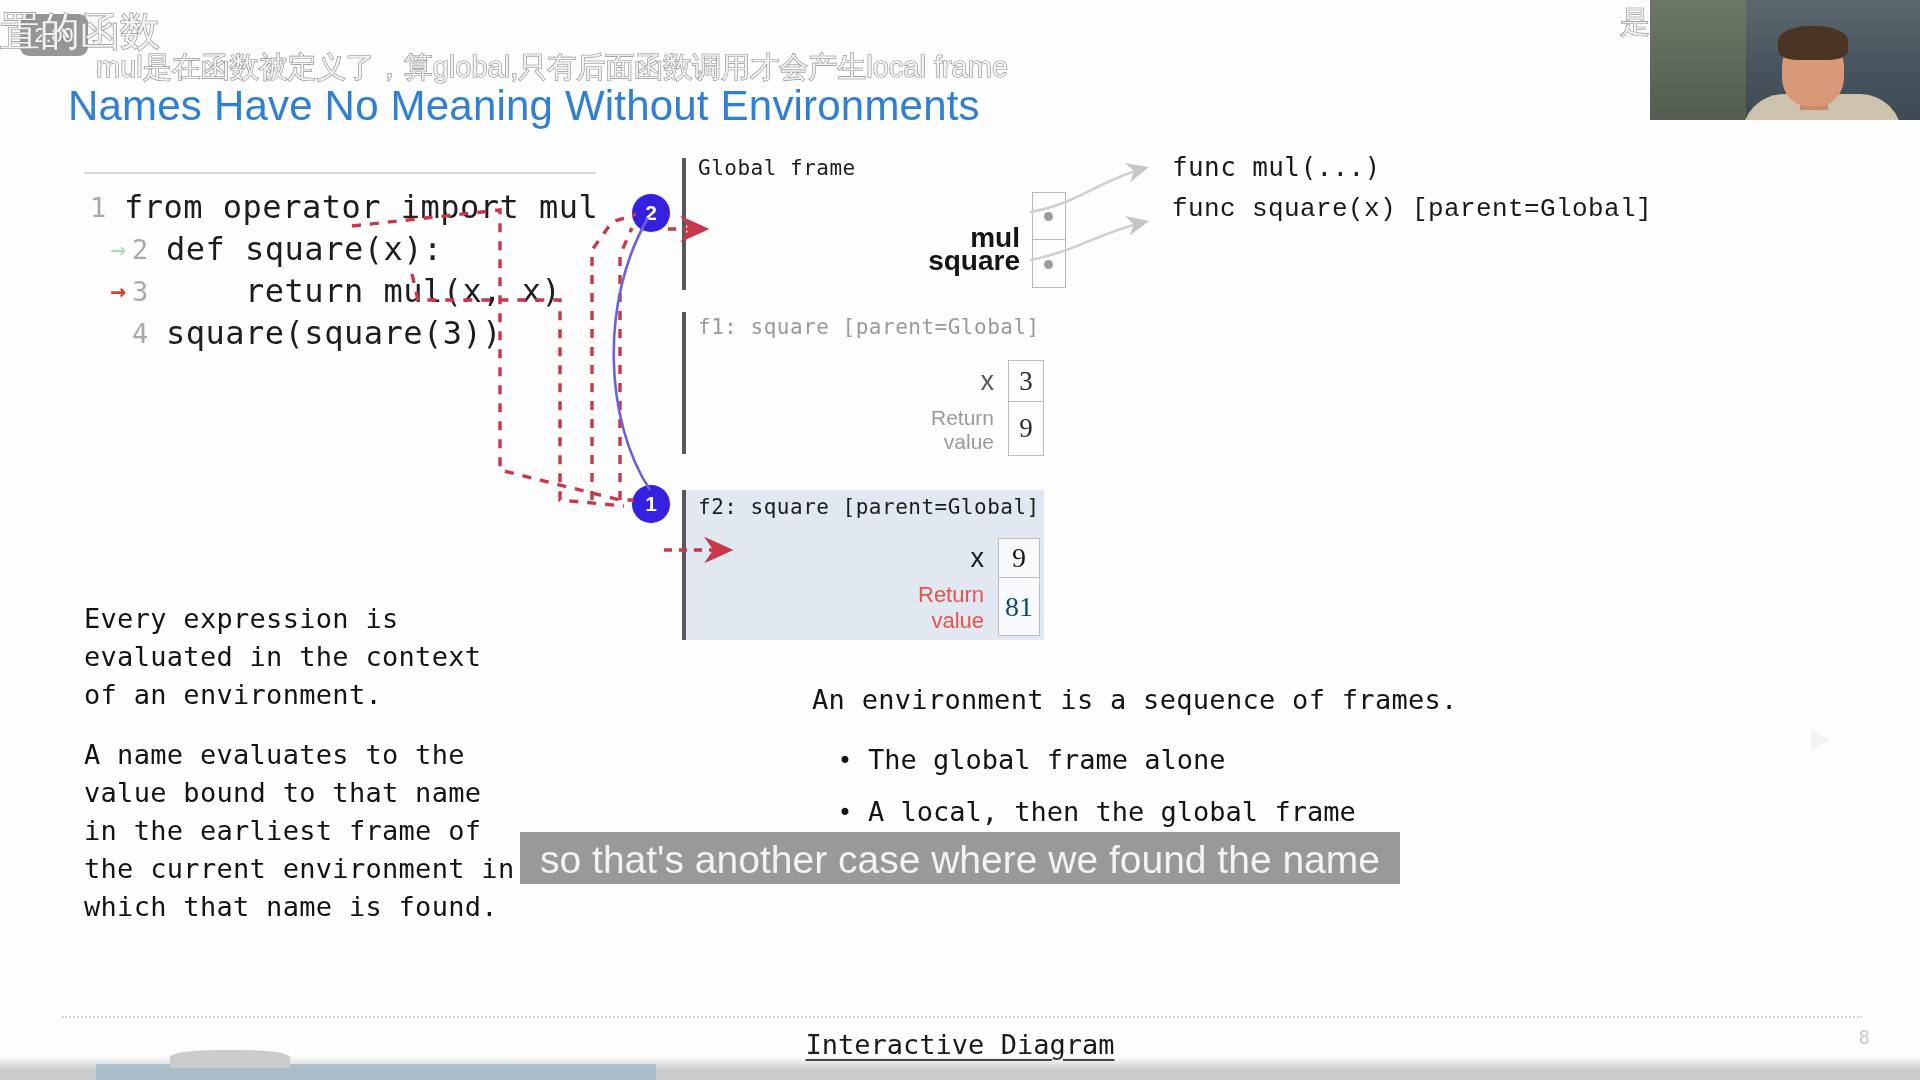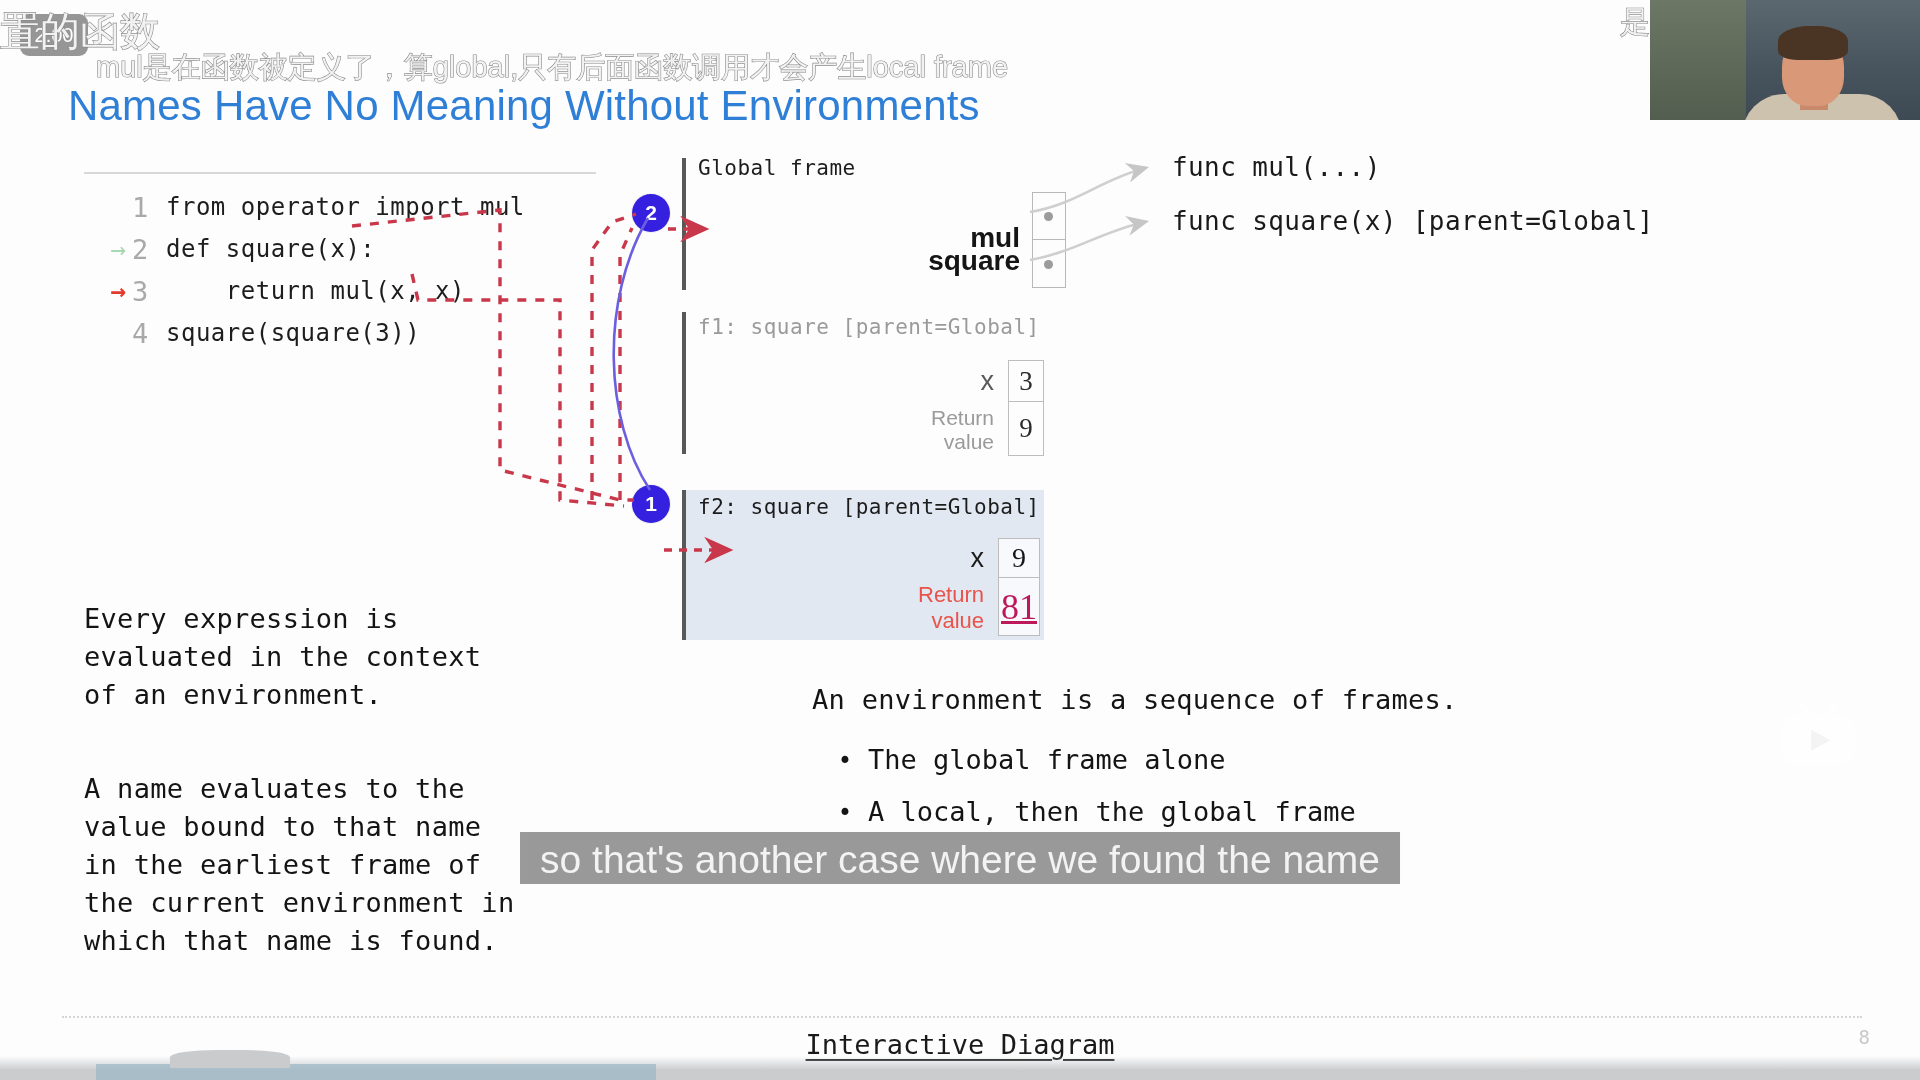--- a/index.html
+++ b/index.html
@@ -45,35 +45,35 @@
     width: 48px; text-align: right; padding-right: 6px;
     font-size: 26px; line-height: 1;
   }
   .arrow-green { color: #a8d8b2; }
   .arrow-red   { color: #e23b2e; font-weight: bold; }
   .code-lineno {
     width: 34px; text-align: right; padding-right: 18px;
     color: #a9a9a9; font-size: 27px;
   }
   .code-text {
-    font-size: 24px; color: #1d1d1d; white-space: pre;
+    font-size: 32px; color: #1d1d1d; white-space: pre;
     letter-spacing: .5px;
   }
 
   
   .prose {
     position: absolute;
     font-size: 27px;
     line-height: 38px;
     color: #141414;
     white-space: pre;
     letter-spacing: .3px;
   }
   #prose-a { left: 84px; top: 600px; }
-  #prose-b { left: 84px; top: 770px; }
+  #prose-b { left: 84px; top: 736px; }
 
   
   .env-area { position: absolute; left: 660px; top: 150px; width: 740px; height: 640px; }
 
   .frame-bar {
     position: absolute;
     width: 4px; background: #585858;
   }
   .frame-title {
     position: absolute;
@@ -323,21 +323,21 @@
 
     <div class="g-name" style="left:200px; top:48px; width:160px;margin-top:24px;">mul</div>
     <div class="g-cell" style="left:372px; top:42px;"></div>
     <div class="g-dot" style="left:384px; top:62px;"></div>
 
     <div class="g-name" style="left:200px; top:95px; width:160px;">square</div>
     <div class="g-cell" style="left:372px; top:90px; border-top:none;"></div>
     <div class="g-dot" style="left:384px; top:110px;"></div>
 
     <div class="func-label" style="left:512px; top:2px;">func mul(...)</div>
-    <div class="func-label" style="left:512px; top:56px;">func square(x) [parent=Global]</div>
+    <div class="func-label" style="left:512px; top:44px;font-family:Liberation Mono, monospace;">func square(x) [parent=Global]</div>
 
     <div class="frame-bar" style="left:22px; top:162px; height:142px;"></div>
     <div class="frame-title f1-title" style="left:38px; top:165px;">f1: square [parent=Global]</div>
 
     <div class="bindings" style="left:268px; top:210px;">
       <div class="bind-row">
         <div class="bind-name" style="width:80px; height:42px; font-size:27px; color:#5a5a5a;">x</div>
         <div class="bind-box first" style="width:36px; height:42px; font-size:27px; color:#2b2b2b;">3</div>
       </div>
       <div class="bind-row">
@@ -351,21 +351,21 @@
     <div class="frame-title f2-title" style="left:38px; top:345px;">f2: square [parent=Global]</div>
 
     <div class="bindings" style="left:258px; top:388px;">
       <div class="bind-row">
         <div class="bind-name" style="width:80px; height:40px; font-size:27px; color:#1c1c1c;">x</div>
         <div class="bind-box first" style="width:42px; height:40px; font-size:28px; color:#161616; background:#f7f9fc;">9</div>
       </div>
       <div class="bind-row">
         <div class="bind-name" style="width:80px; height:58px; font-size:22px; color:#e8534a; line-height:26px; white-space:pre; text-align:right; display:block; padding-top:4px;">Return
 value</div>
-        <div class="bind-box" style="width:42px; height:58px; font-size:36px; color:#be185d; background:#f7f9fc;text-decoration:underline;">81</div>
+        <div class="bind-box" style="width:42px; height:58px; font-size:28px; color:#0c4a6e; background:#f7f9fc;">81</div>
       </div>
     </div>
 
     <div class="step-badge" style="left:-28px; top:44px;">2</div>
     <div class="step-badge" style="left:-28px; top:335px;">1</div>
   </div>
 
   <div class="right-text" style="left:812px; top:684px;">An environment is a sequence of frames.</div>
 
   <div class="bullet-row" style="left:822px; top:744px;">

